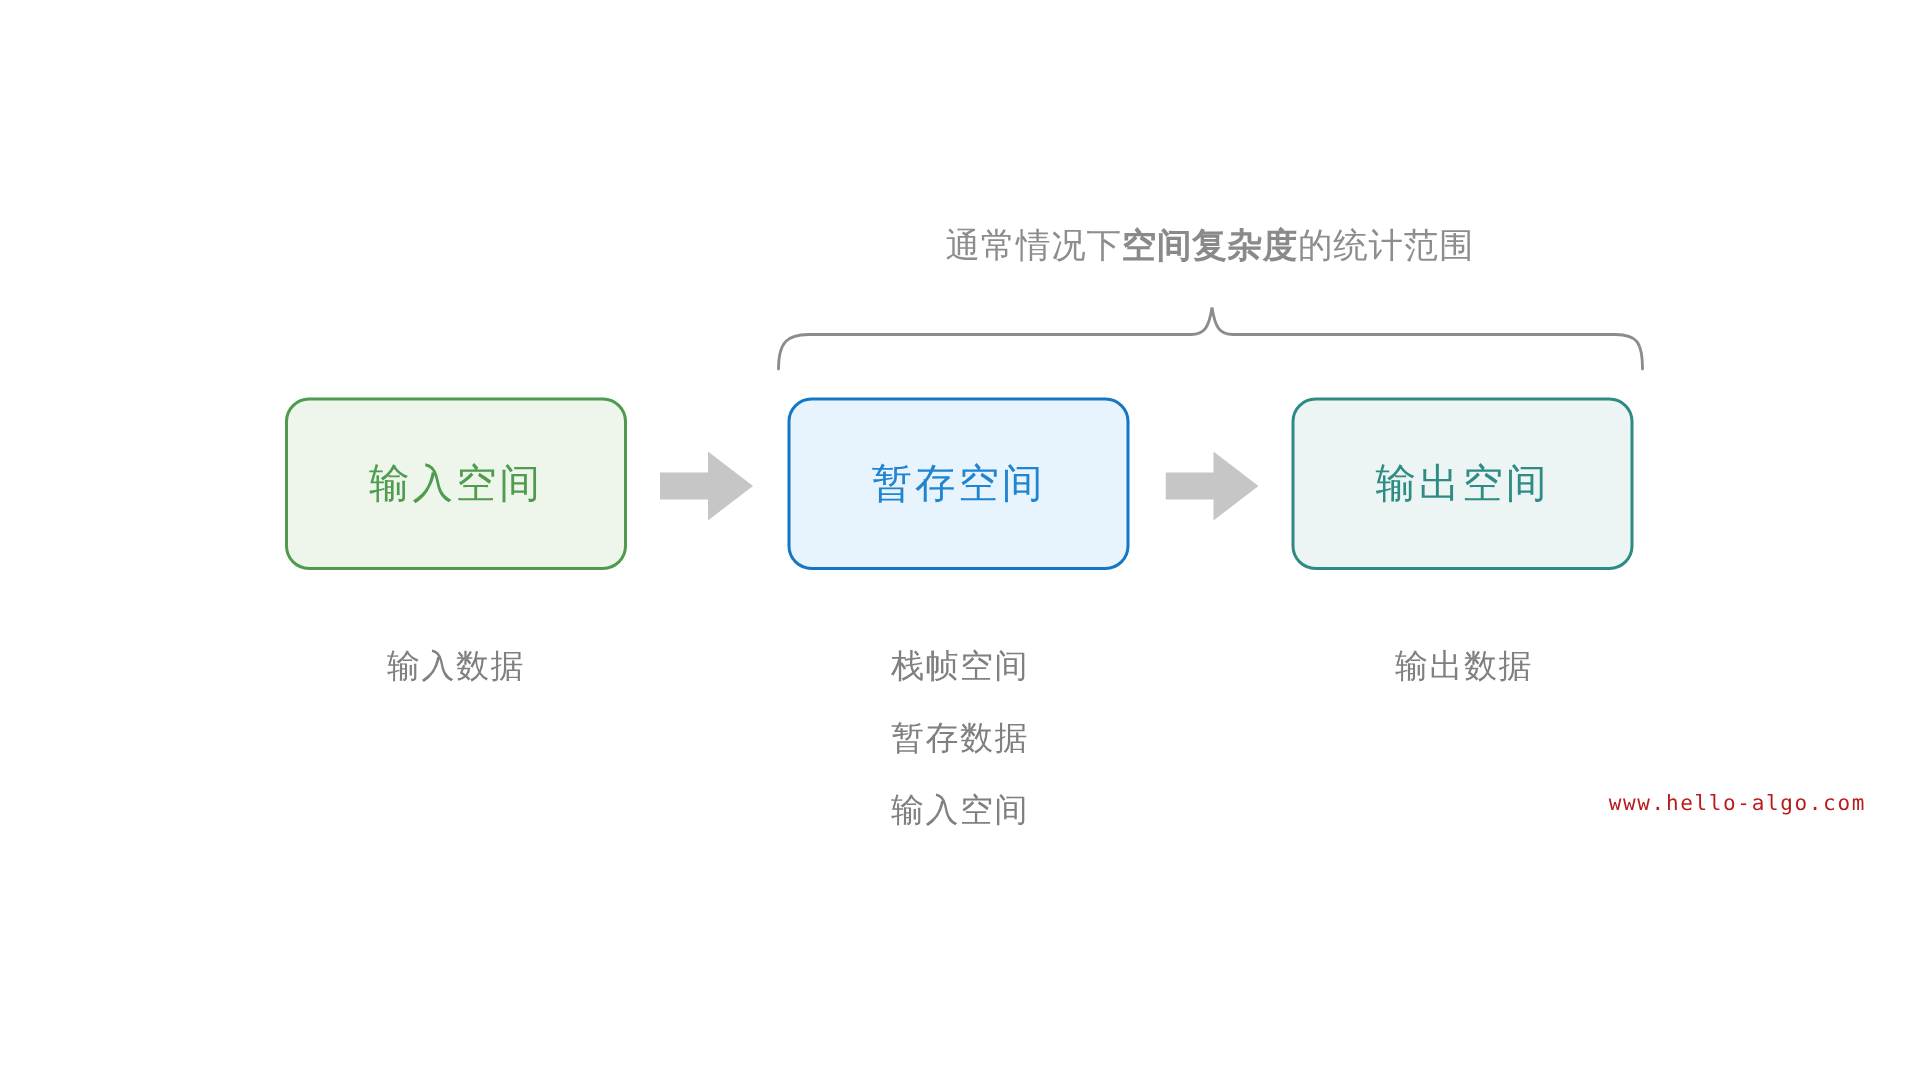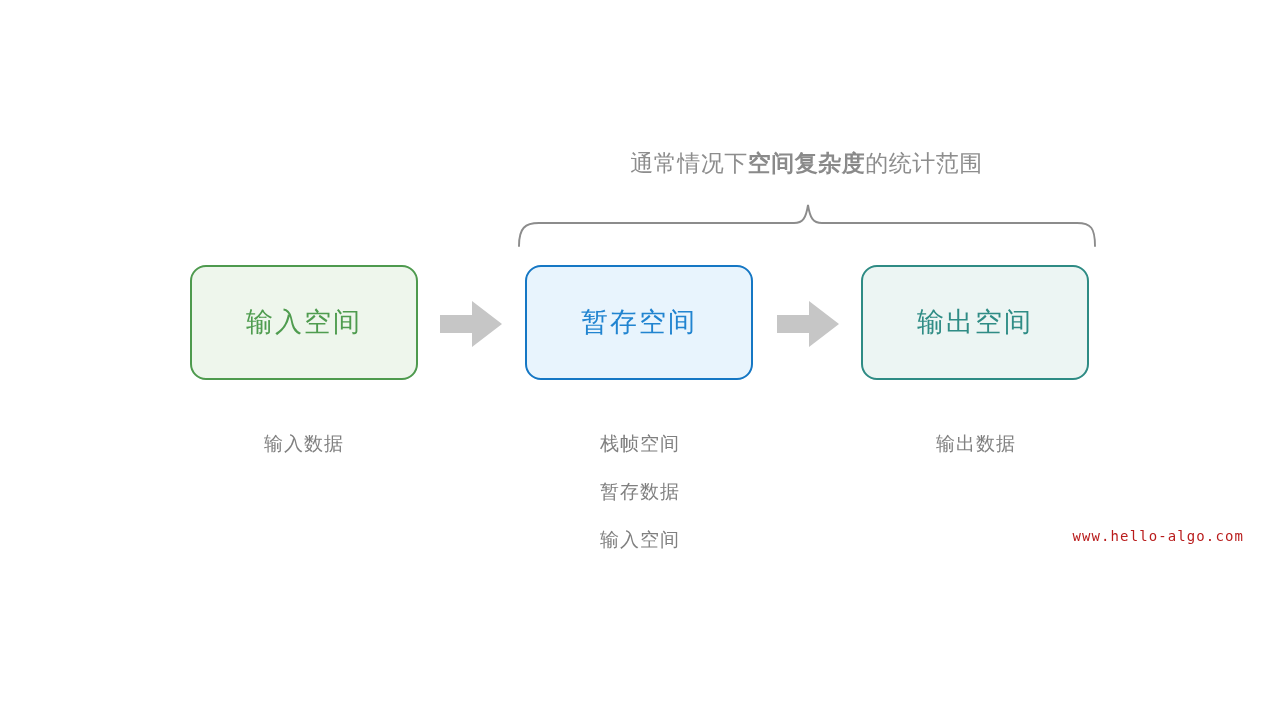--- a/index.html
+++ b/index.html
@@ -115,21 +115,21 @@
   .arrow-2 { left: 777px; }
 
   
   .sub-col {
     position: absolute;
     top: 420px;
     width: 300px;
     text-align: center;
   }
   .sub-col .sub-line {
-    font-size: 19px;
+    font-size: 22px;
     line-height: 48px;
     color: #808080;
     letter-spacing: 1px;
     white-space: nowrap;
   }
   .sub-input  { left: 154px; }
   .sub-temp   { left: 490px; }
   .sub-output { left: 826px; text-align: center; }
 
   

